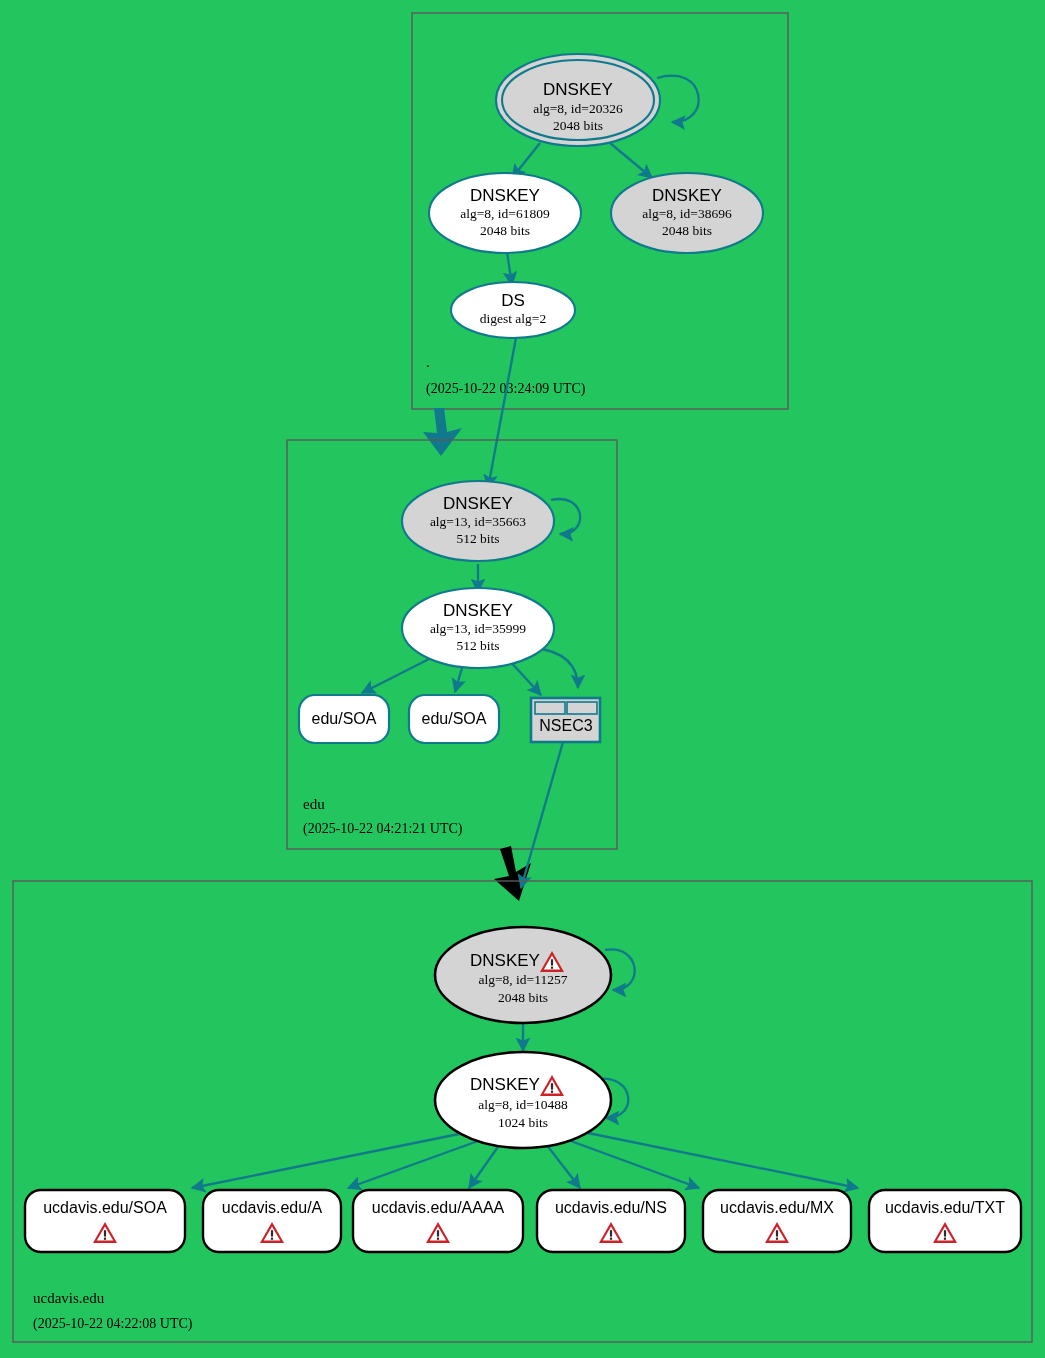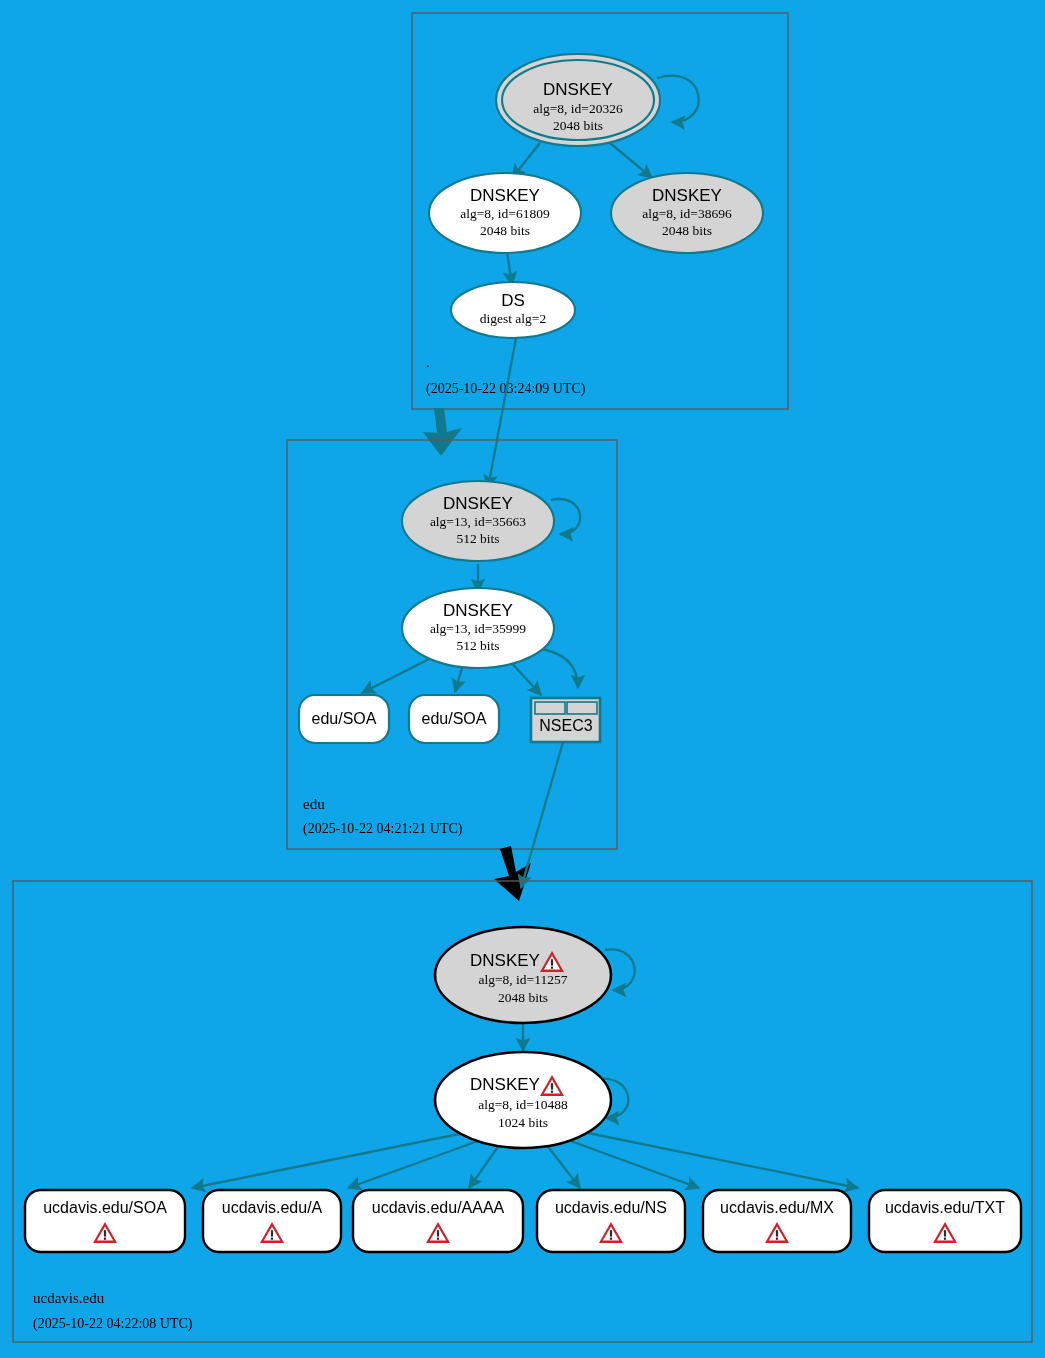--- a/index.html
+++ b/index.html
@@ -7,21 +7,21 @@
     padding: 0;
     background: #ffffff;
   }
   body {
     font-family: "Liberation Sans", sans-serif;
   }
   #canvas {
     position: relative;
     width: 1045px;
     height: 1358px;
-    background: #0ea5e9;
+    background: #22c55e;
     overflow: hidden;
   }
   svg#diagram {
     display: block;
     width: 1045px;
     height: 1358px;
   }
   .zone-box {
     fill: none;
     stroke: #5a5a5a;

